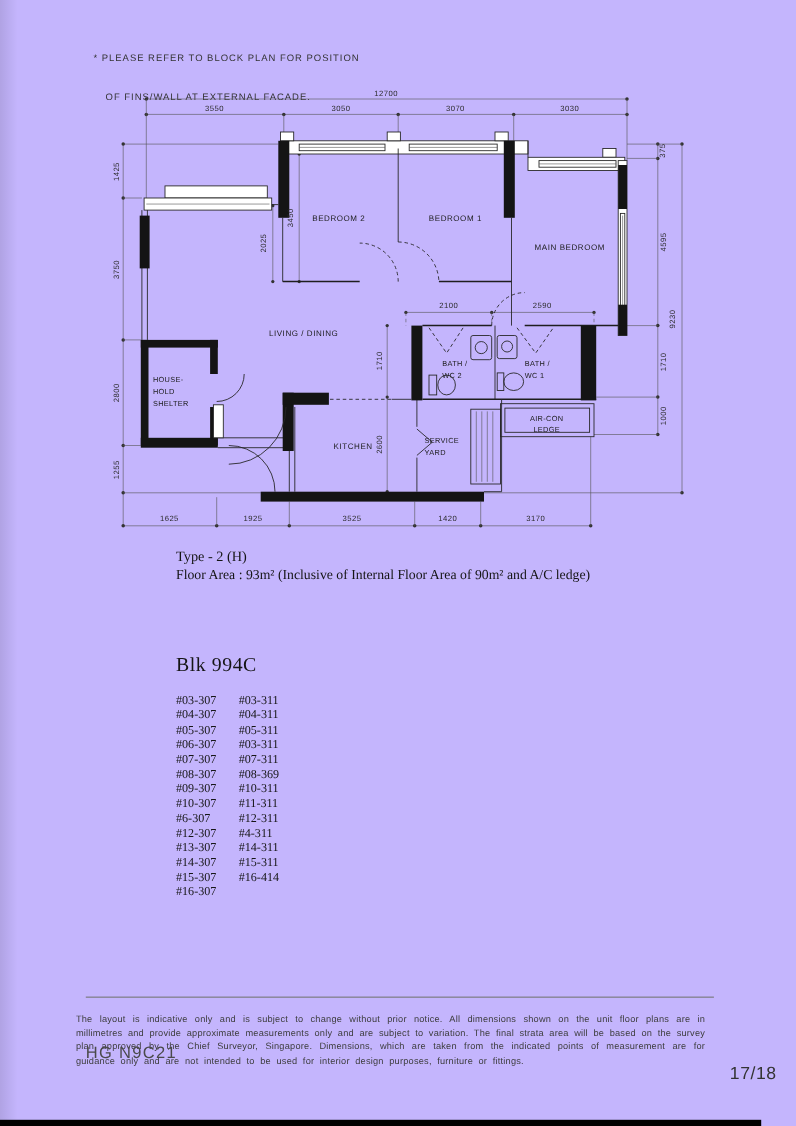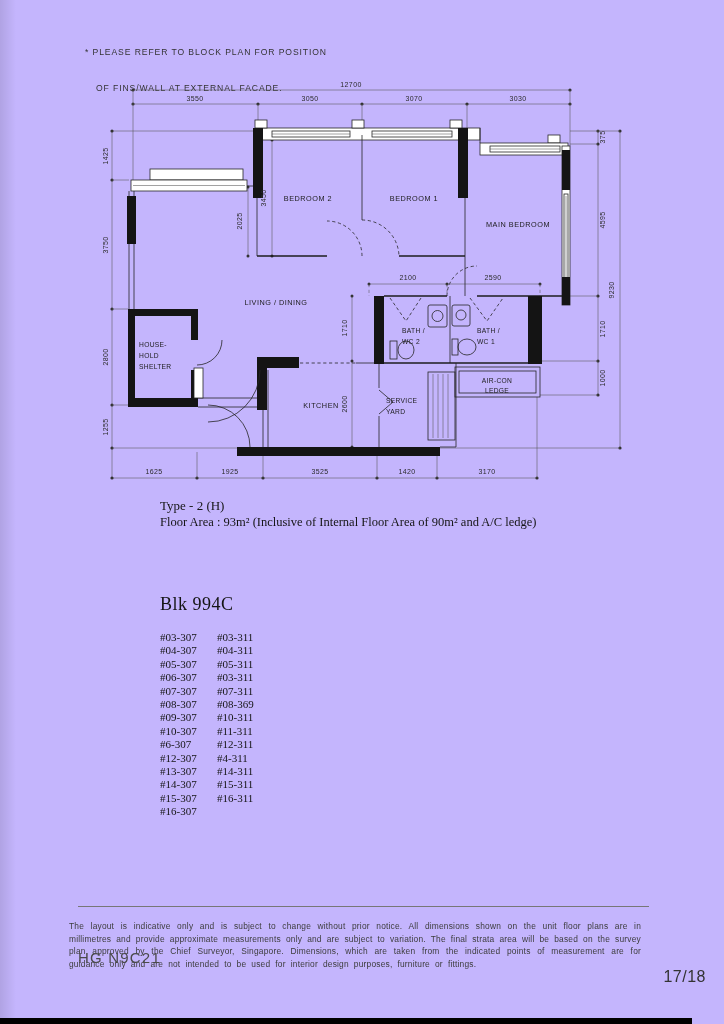--- a/index.html
+++ b/index.html
@@ -332,21 +332,21 @@
       <div class="row">
           <span class="c1">#13-307</span>
           <span class="c2">#14-311</span>
         </div>
       <div class="row">
           <span class="c1">#14-307</span>
           <span class="c2">#15-311</span>
         </div>
       <div class="row">
           <span class="c1">#15-307</span>
-          <span class="c2">#16-311</span>
+          <span class="c2">#16-414</span>
         </div>
       <div class="row">
           <span class="c1">#16-307</span>
           <span class="c2"></span>
         </div>
     </div>
   </div>
 
   <div class="rule"></div>
   <p class="disc">The layout is indicative only and is subject to change without prior notice. All dimensions shown on the unit floor plans are in millimetres and provide approximate measurements only and are subject to variation. The final strata area will be based on the survey plan approved by the Chief Surveyor, Singapore. Dimensions, which are taken from the indicated points of measurement are for guidance only and are not intended to be used for interior design purposes, furniture or fittings.</p>

